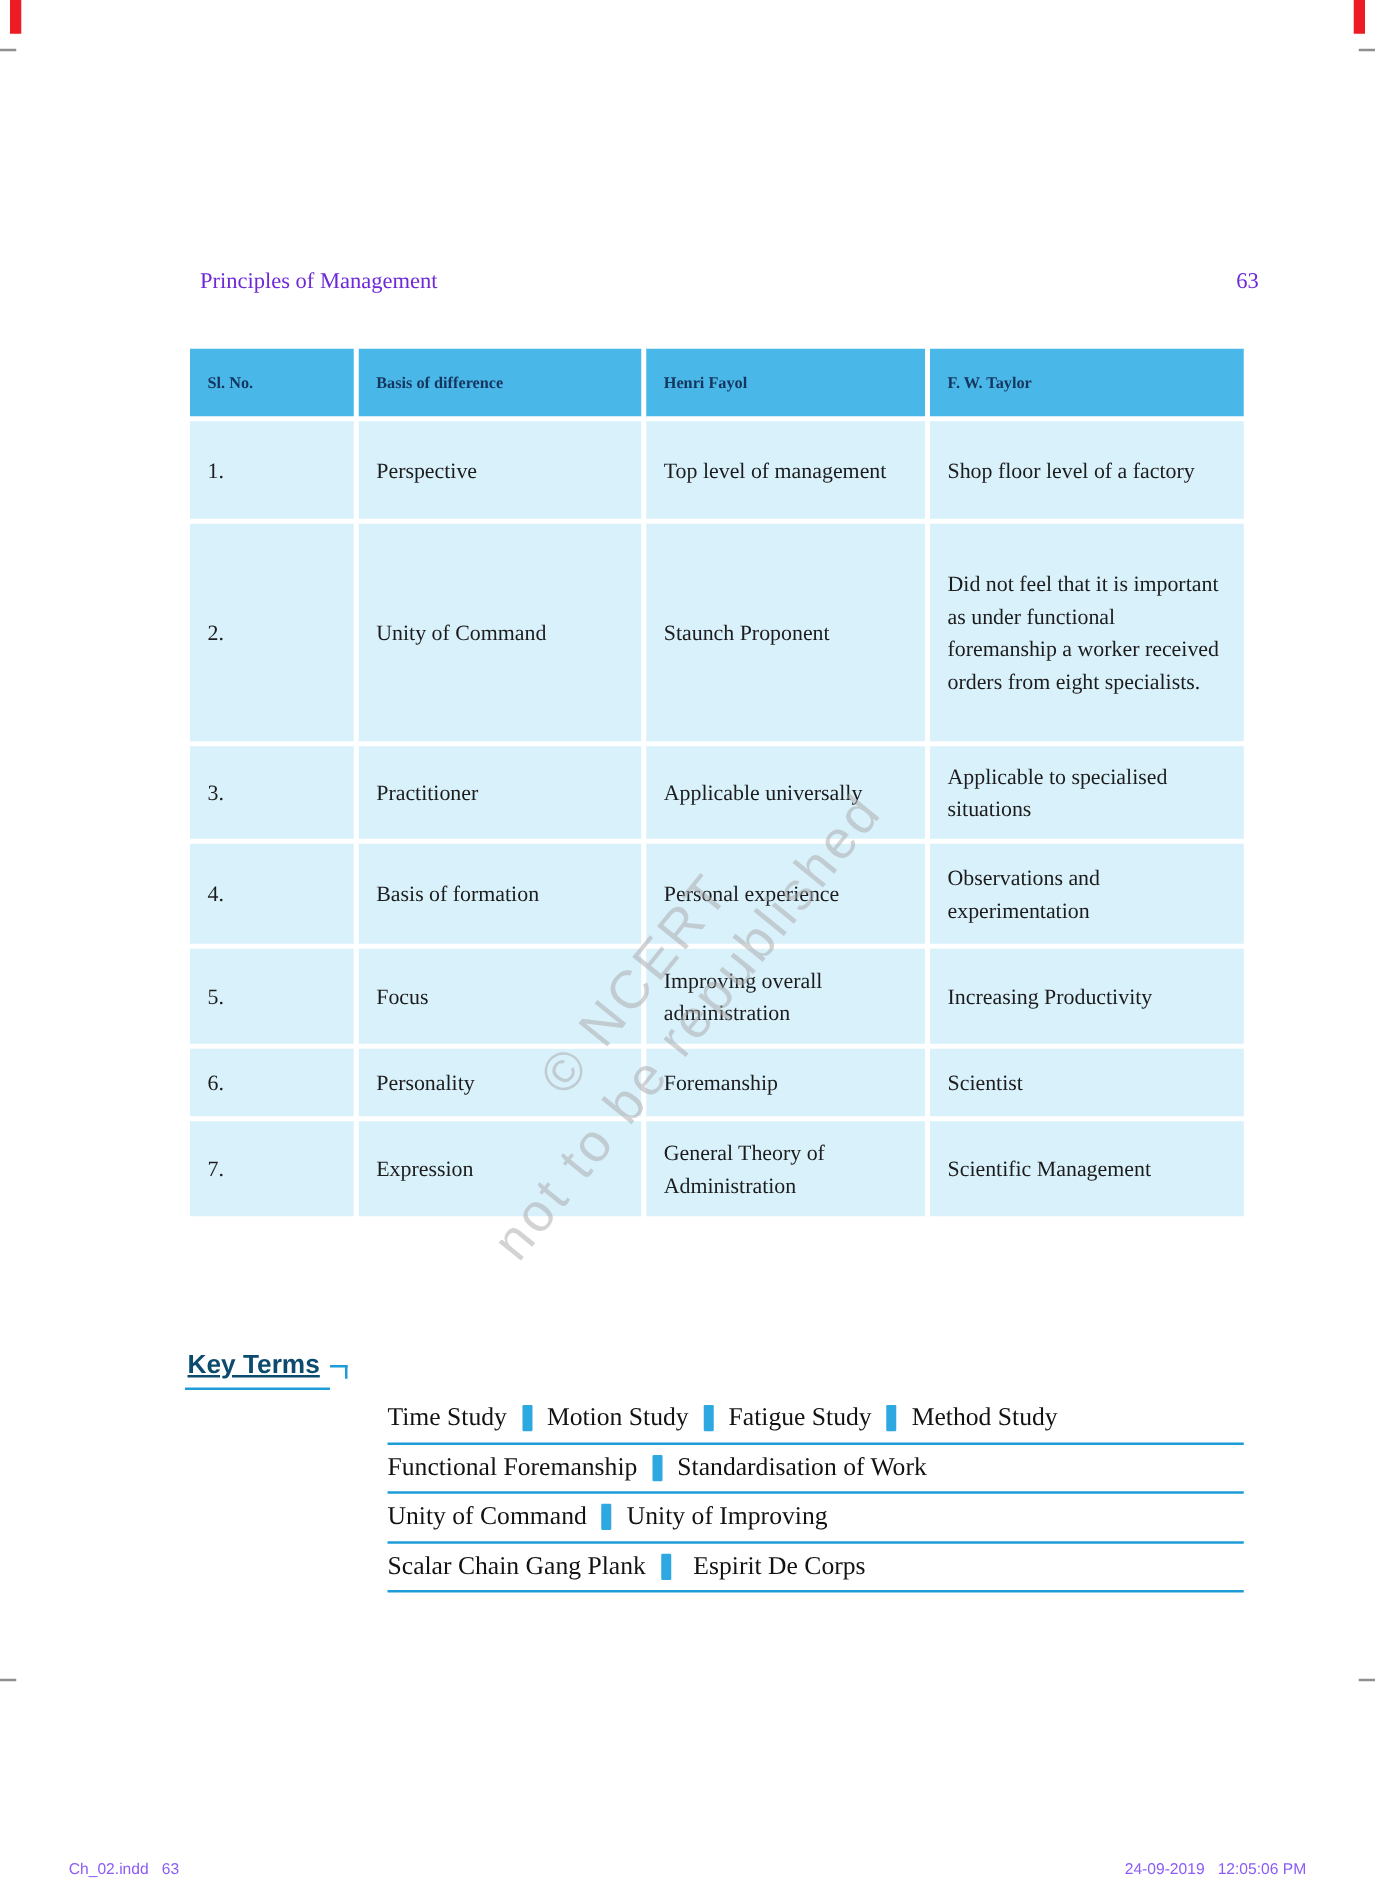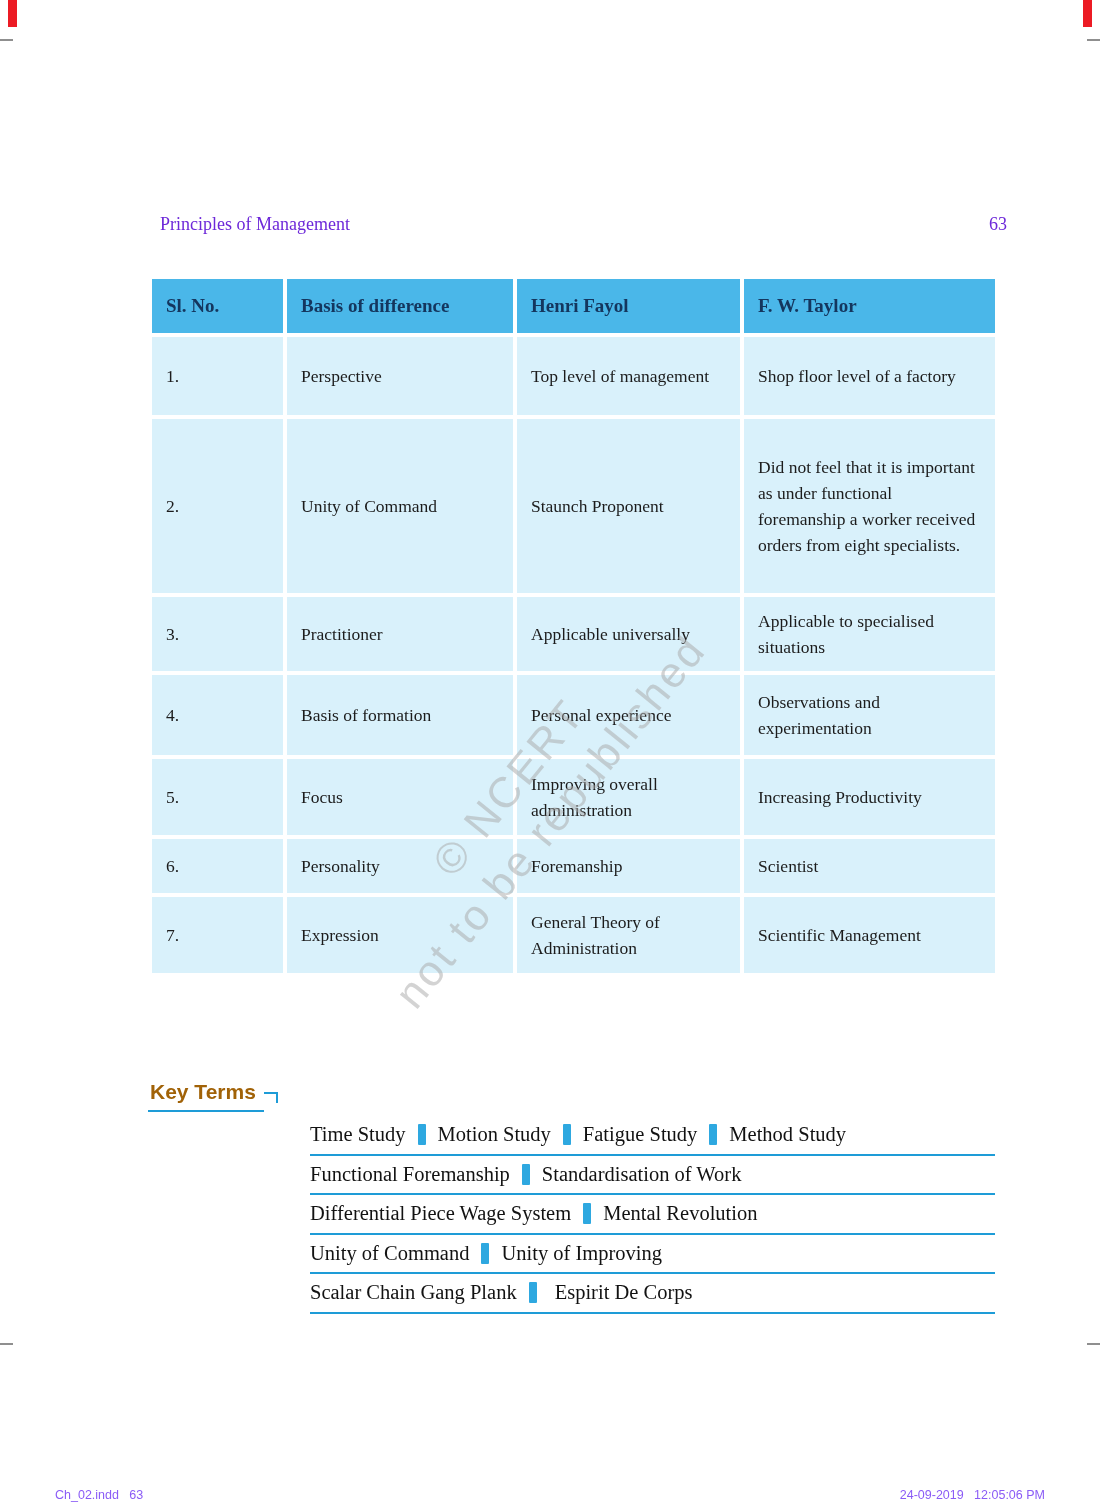--- a/index.html
+++ b/index.html
@@ -33,21 +33,21 @@
     position:absolute; top:275px; left:148px; width:847px;
     border-collapse:collapse; table-layout:fixed;
   }
   table.diff th, table.diff td {
     border:4px solid #ffffff;
     padding:8px 14px;
     vertical-align:middle; text-align:left;
   }
   table.diff th {
     background:#4ab7e9; color:#14365e;
-    font-weight:bold; font-size:19px; height:58px;
+    font-weight:bold; font-size:13px; height:58px;
   }
   table.diff td {
     background:#d9f1fb; color:#1c1c1c;
     font-size:17.5px; line-height:1.5;
   }
   tr.r1 { height:82px; } tr.r2 { height:178px; } tr.r3 { height:78px; }
   tr.r4 { height:84px; } tr.r5 { height:80px; } tr.r6 { height:58px; }
   tr.r7 { height:80px; }
 
   
@@ -59,23 +59,24 @@
     color:#a9a9a9; opacity:0.5; letter-spacing:3px;
     font-size:43px; line-height:1.25; pointer-events:none; text-align:center;
   }
 
   
   .key-terms { position:absolute; left:148px; top:1078px; width:847px; }
   .kt-label-row { position:relative; height:36px; }
   .kt-label {
     display:inline-block;
     font-family:"Liberation Sans", sans-serif; font-weight:bold;
-    font-size:21px; color:#a16207;
+    font-size:21px; color:#0c4a6e;
     padding:2px 8px 6px 2px;
     border-bottom:2.5px solid #1e9cd7;
+    text-decoration:underline;
   }
   .kt-corner {
     display:inline-block; width:14px; height:11px;
     border-top:2.5px solid #1e9cd7; border-right:2.5px solid #1e9cd7;
     vertical-align:top; margin-top:14px;
   }
   .kt-lines { margin-left:162px; margin-top:2px; }
   .kt-line {
     display:flex; align-items:center;
     height:39.5px; border-bottom:2.5px solid #1e9cd7;
@@ -195,25 +196,20 @@
         <span>Fatigue Study</span>
         <span class="sep"></span>
         <span>Method Study</span>
       </div>
       <div class="kt-line">
         <span>Functional Foremanship</span>
         <span class="sep"></span>
         <span>Standardisation of Work</span>
       </div>
       <div class="kt-line">
-        <span>Differential Piece Wage System</span>
-        <span class="sep"></span>
-        <span>Mental Revolution</span>
-      </div>
-      <div class="kt-line">
         <span>Unity of Command</span>
         <span class="sep"></span>
         <span>Unity of Improving</span>
       </div>
       <div class="kt-line">
         <span>Scalar Chain Gang Plank</span>
         <span class="sep wide"></span>
         <span>Espirit De Corps</span>
       </div>
     </div>

